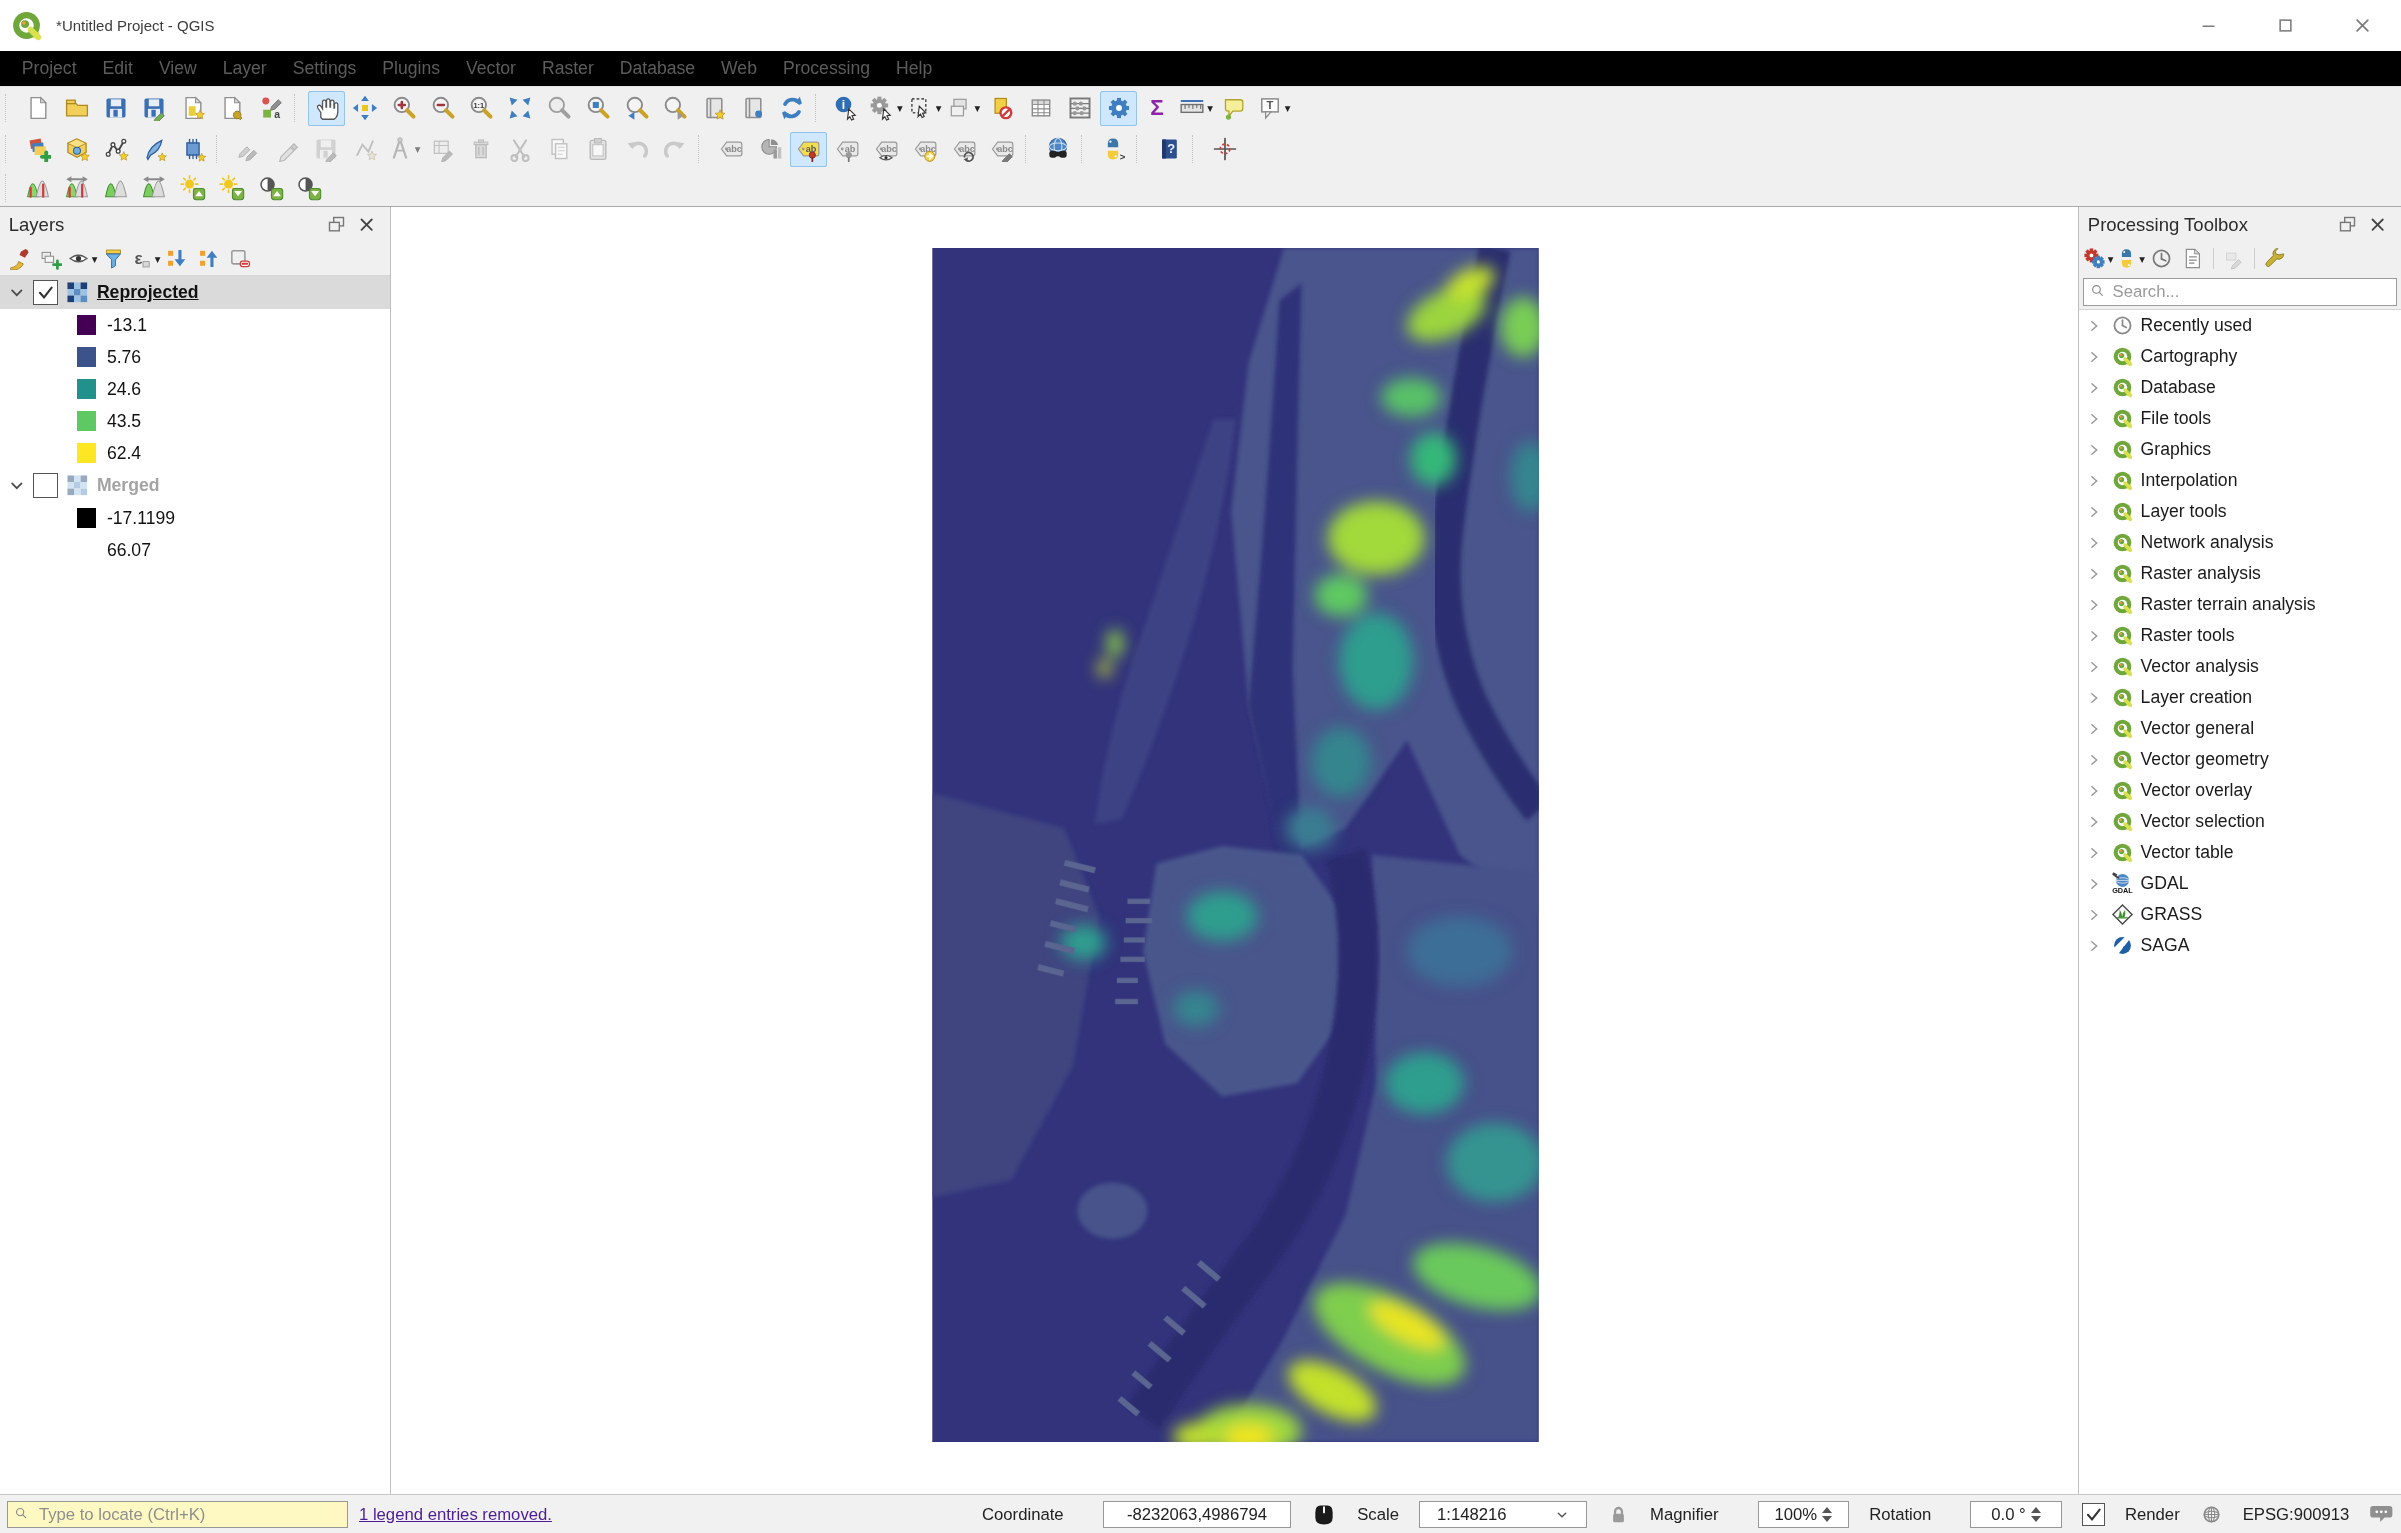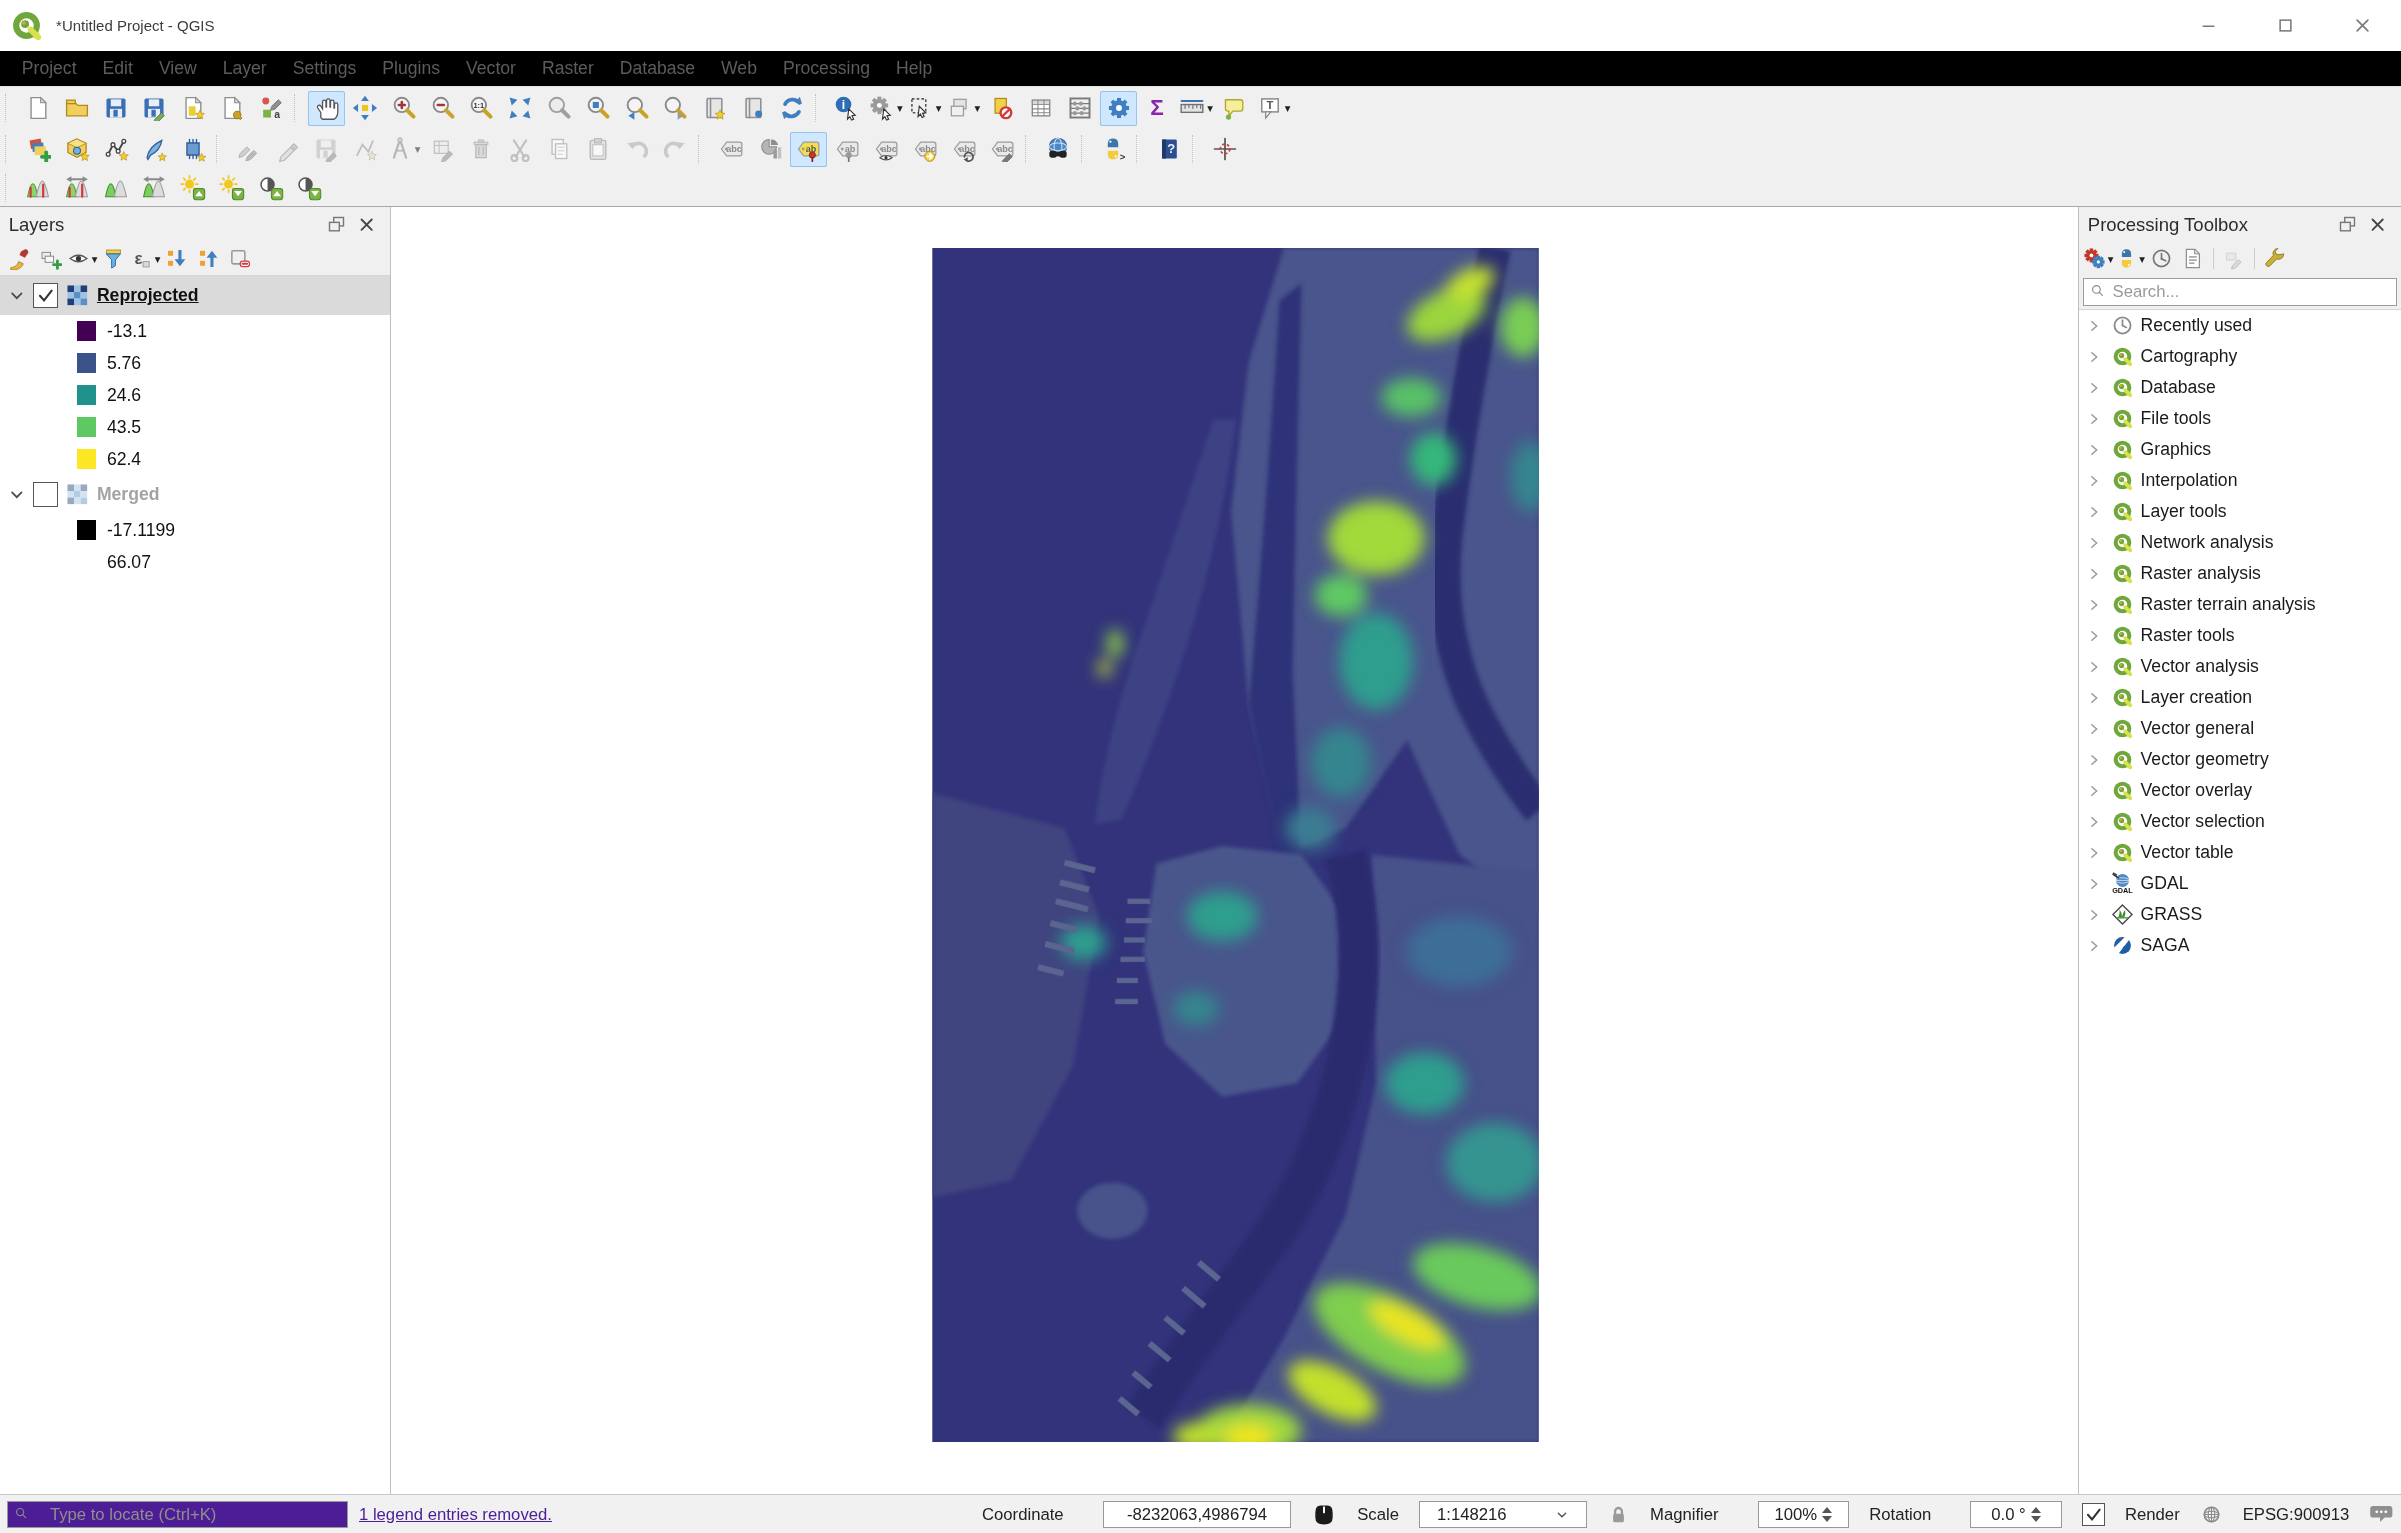--- a/index.html
+++ b/index.html
@@ -32,41 +32,41 @@
   .proc-panel{width:322px;border-left:0.9px solid #bfbfbf;}
   .panel-header{height:35px;display:flex;align-items:center;padding:0 8.8px;font-size:18.5px;color:#2c2c2c;}
   .panel-header .sp{flex:1;}
   .phbtn{width:30px;height:30px;display:flex;align-items:center;justify-content:center;}
   .panel-tools{height:33px;display:flex;align-items:center;gap:3.5px;padding:0 5.3px;}
   .ptbtn{width:28px;height:28px;display:flex;align-items:center;justify-content:center;border-radius:2.6px;}
   .ptbtn.disabled{opacity:.45;}
   .vsep{width:0.9px;height:21px;background:#cdcdcd;margin:0 2.6px;}
   .tree{flex:1;background:#fff;border-top:0.9px solid #d6d6d6;overflow:hidden;position:relative;}
   
-  .lrow{height:39px;display:flex;align-items:center;gap:7px;padding-left:7px;}
+  .lrow{height:33px;display:flex;align-items:center;gap:7px;padding-left:7px;}
   .lrow.sel{background:#dadada;}
   .lname{font-size:17.6px;font-weight:bold;color:#111;}
   .lrow.sel .lname{text-decoration:underline;}
   .lname.dim{color:#a3a3a3;}
   .cb{width:23px;height:23px;background:#fff;border:1.8px solid #555;display:flex;align-items:center;justify-content:center;}
   .legrow{height:32px;display:flex;align-items:center;gap:10.6px;padding-left:77px;}
   .swatch{width:19.3px;height:19.3px;display:inline-block;}
   .leglabel{font-size:17.6px;color:#111;}
   .exp{width:19.3px;display:flex;justify-content:center;}
   
   .searchbox{margin:2.6px 4.4px 3.5px 4.4px;height:26px;background:#fff;border:0.9px solid #9c9c9c;display:flex;align-items:center;gap:5.3px;padding:0 5.3px;}
   .searchbox .ph{color:#9a9a9a;font-size:16.7px;}
   .prow{height:31px;display:flex;align-items:center;gap:7px;padding-left:5.3px;}
   .prow .lbl{font-size:17.6px;color:#1a1a1a;}
   
   .canvas{flex:1;position:relative;background:#fff;overflow:hidden;}
   .raster{position:absolute;left:541px;top:41px;width:607px;height:1194px;}
   
   .statusbar{position:absolute;left:0;right:0;bottom:0;height:39px;background:#f1f1f1;border-top:0.9px solid #c6c6c6;display:flex;align-items:center;padding:0 7px;gap:10.6px;font-size:16.7px;}
-  .locate{width:327px;height:25.5px;background:#4c1d95;border:0.9px solid #989898;display:flex;align-items:center;gap:19px;padding:0 6.2px;}
+  .locate{width:327px;height:25.5px;background:#fef9c3;border:0.9px solid #989898;display:flex;align-items:center;gap:8px;padding:0 6.2px;}
   .locate .ph{color:#8f8f8f;font-size:16.7px;}
   .sbmsg{color:#4c1d95;text-decoration:underline;}
   .sbright{margin-left:auto;display:flex;align-items:center;gap:20px;}
   .sblabel{color:#222;}
   .sbinput{height:25.5px;min-width:79px;background:#fff;border:0.9px solid #989898;display:flex;align-items:center;justify-content:center;padding:0 5.3px;gap:5.3px;margin-left:19px;}
   .sbselect{height:25.5px;width:132px;background:#fff;border:0.9px solid #989898;display:flex;align-items:center;padding:0 17px;}
   .sbselect .sp{flex:1;}
   .spinner{display:flex;flex-direction:column;gap:3.5px;}
   .spinner i{width:0;height:0;border-left:5.3px solid transparent;border-right:5.3px solid transparent;display:block;}
   .spinner .up{border-bottom:6.2px solid #555;}

